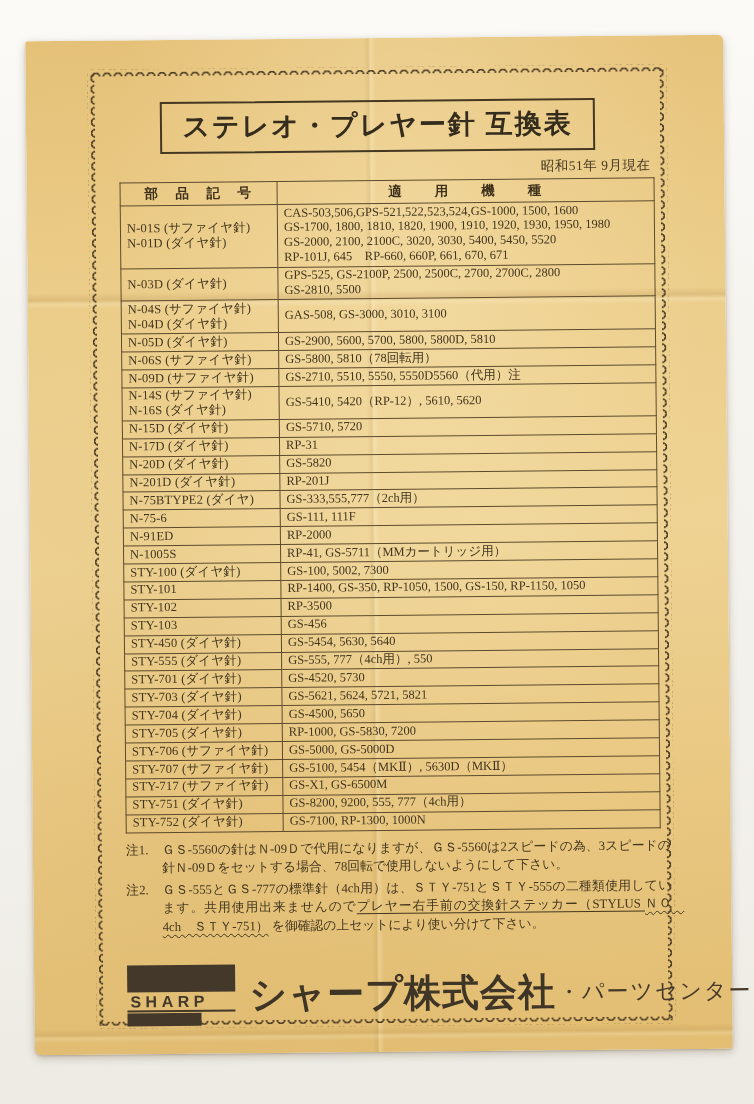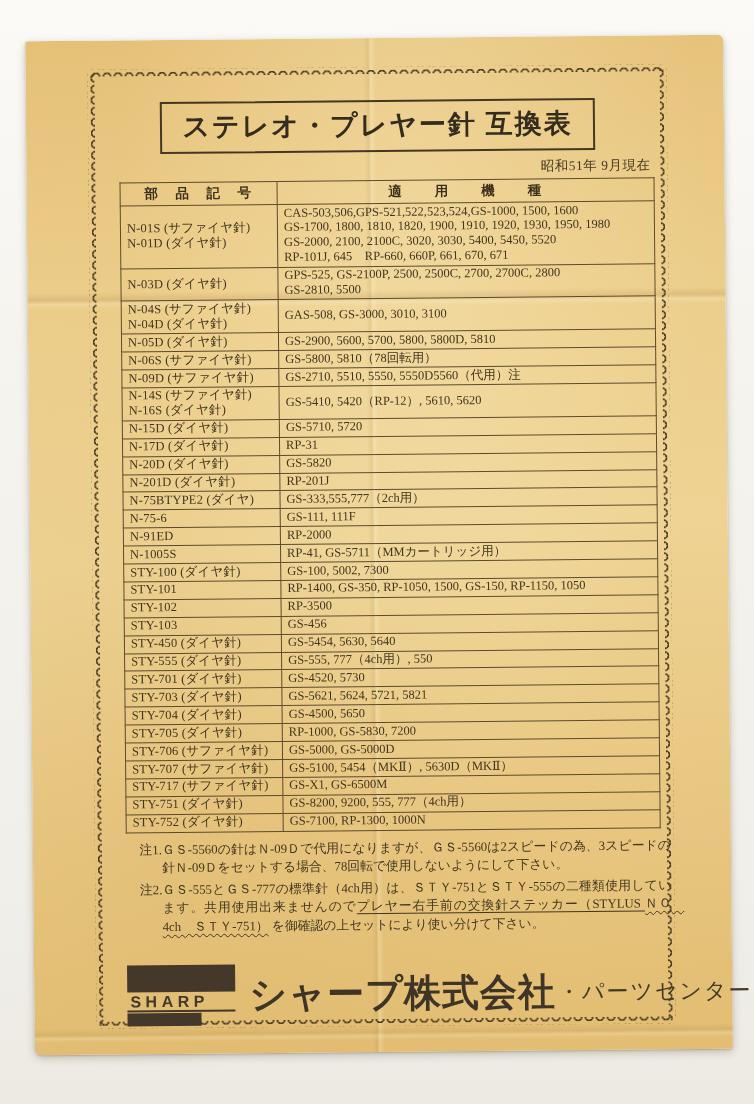--- a/index.html
+++ b/index.html
@@ -68,21 +68,21 @@
     height:23px; font-weight:bold; font-size:13.5px; color:#3d311b;
     text-align:center; letter-spacing:2px;
   }
   col.c-part { width:157px; }
   table.compat td { padding:0.5px 6px 1.5px 6px; }
   table.compat td div { line-height:14.9px; white-space:nowrap; }
   td.part-cell { letter-spacing:0.2px; }
 
   .notes { margin:8px 0 0 28px; width:545px; font-size:12.8px; color:#44371f; }
   .note { display:flex; margin-bottom:3px; }
-  .note-label { width:36px; flex:0 0 36px; line-height:18.5px;text-align:right; }
+  .note-label { width:36px; flex:0 0 36px; line-height:18.5px; }
   .note-text { flex:1; line-height:18.5px; text-align:justify; }
   .u-line { text-decoration:underline; text-underline-offset:3px; }
   .u-wavy { text-decoration:underline wavy 1px; text-underline-offset:3px; }
 
   .footer { margin:26px 0 0 28px; display:flex; align-items:center; }
   .sharp-logo { width:108px; flex:0 0 108px; display:flex; flex-direction:column; }
   .sharp-logo .bar-top { height:27px; background:#43382a; }
   .sharp-logo .word {
     font-family:"Liberation Sans","DejaVu Sans",sans-serif;
     font-weight:bold; font-size:16px; letter-spacing:4.5px; color:#43382a;

